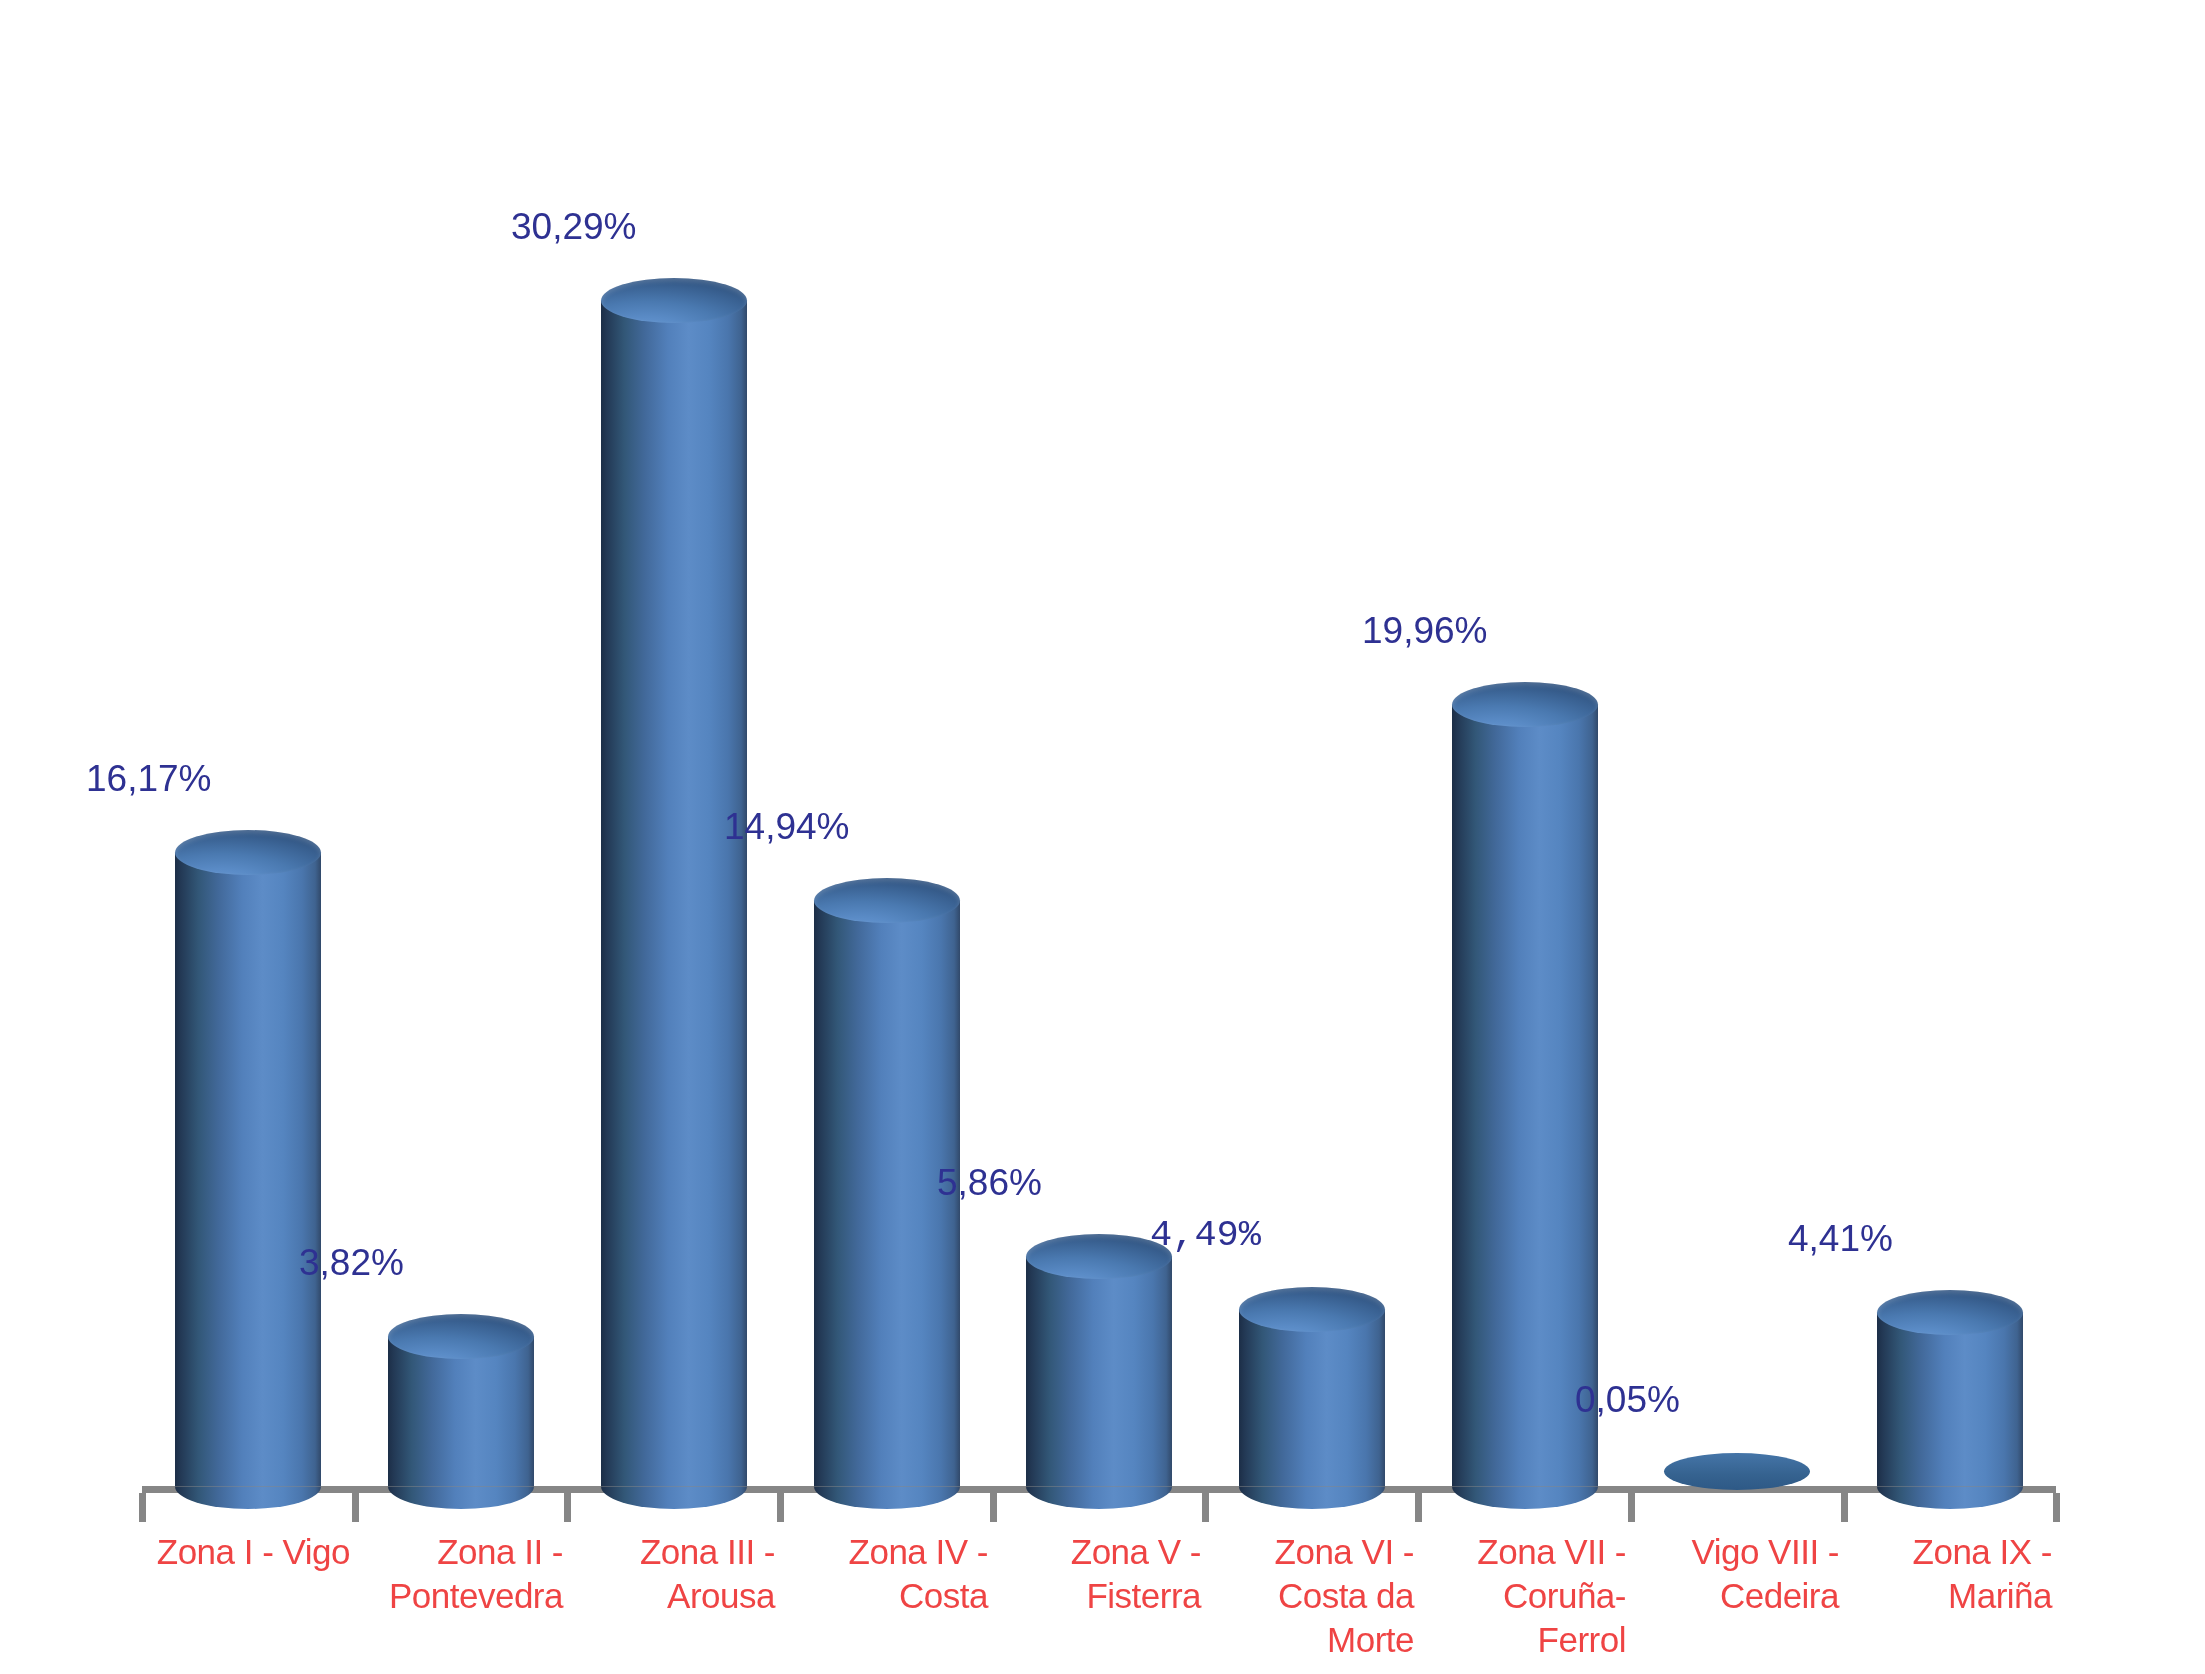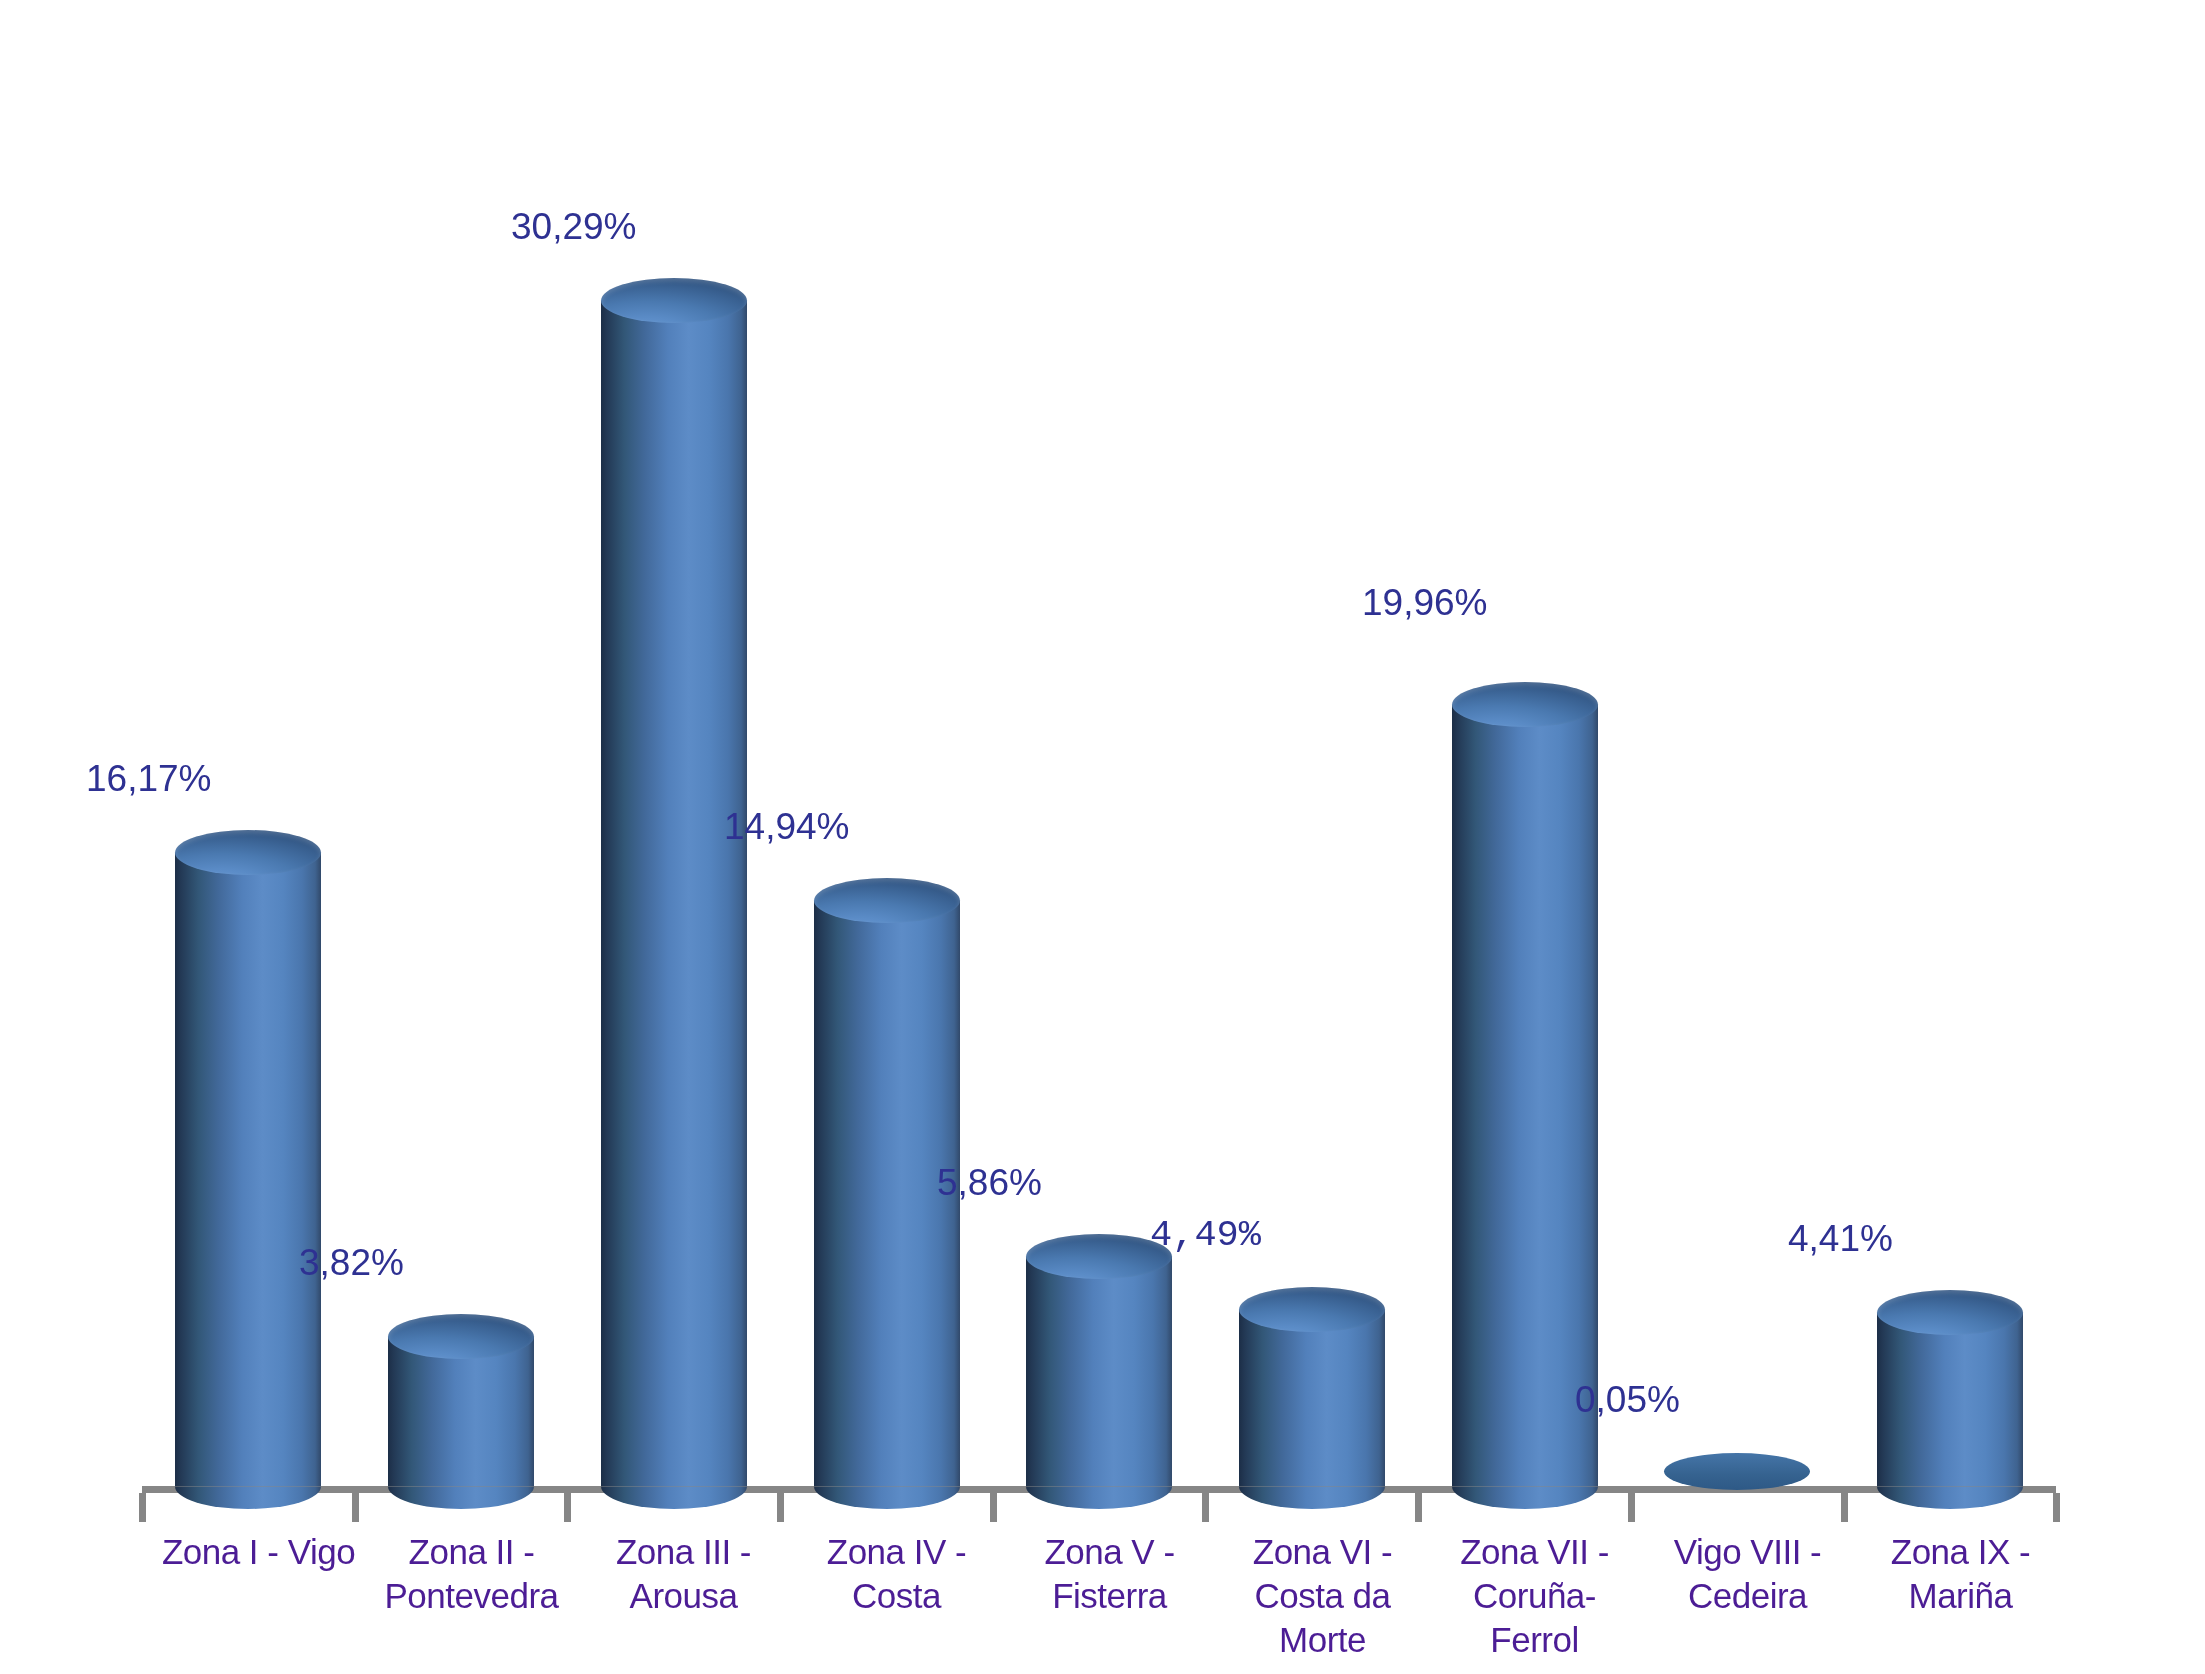--- a/index.html
+++ b/index.html
@@ -128,28 +128,27 @@
     font-size: 37px;
     line-height: 1;
     white-space: nowrap;
     text-align: left;
   }
 
   
   .cat-label {
     position: absolute;
     top: 1530px;
-    color: #4c1d95;
+    color: #ef4444;
     font-family: "Liberation Sans", sans-serif;
     font-size: 35px;
     line-height: 1.26;
-    text-align: center;
+    text-align: right;
     white-space: normal;
     letter-spacing: -0.5px;
-    margin-left: 10px;
   }
 </style>
 </head>
 <body>
 
 <div id="chart-root">
   <div class="plot-area">
 
     <div class="axis-line"></div>
     <div id="ticks">
@@ -210,21 +209,21 @@
           <div class="bar-cap"></div>
         </div>
       </div>
     <div id="labels">
         <div class="data-label" style="left: 86px; width: 325px; top: 760px;">16,17%</div>
         <div class="data-label" style="left: 299px; width: 325px; top: 1244px;">3,82%</div>
         <div class="data-label" style="left: 511px; width: 325px; top: 208px;">30,29%</div>
         <div class="data-label" style="left: 724px; width: 325px; top: 808px;">14,94%</div>
         <div class="data-label" style="left: 937px; width: 325px; top: 1164px;">5,86%</div>
         <div class="data-label" style="left: 1150px; width: 325px; top: 1217px; font-family: Liberation Mono, monospace;">4,49%</div>
-        <div class="data-label" style="left: 1362px; width: 325px; top: 584px;">19,96%</div>
+        <div class="data-label" style="left: 1362px; width: 325px; top: 612px;">19,96%</div>
         <div class="data-label" style="left: 1575px; width: 325px; top: 1381px;">0,05%</div>
         <div class="data-label" style="left: 1788px; width: 325px; top: 1220px;">4,41%</div>
       </div>
     <div id="cats">
         <div class="cat-label" style="left: 147px; width: 203px;">Zona I - Vigo</div>
         <div class="cat-label" style="left: 360px; width: 203px;">Zona II - Pontevedra</div>
         <div class="cat-label" style="left: 572px; width: 203px;">Zona III - Arousa</div>
         <div class="cat-label" style="left: 785px; width: 203px;">Zona IV - Costa</div>
         <div class="cat-label" style="left: 998px; width: 203px;">Zona V - Fisterra</div>
         <div class="cat-label" style="left: 1211px; width: 203px;">Zona VI - Costa da Morte</div>

